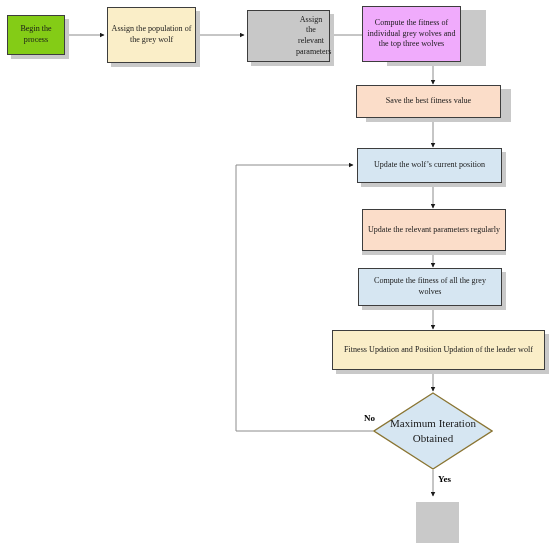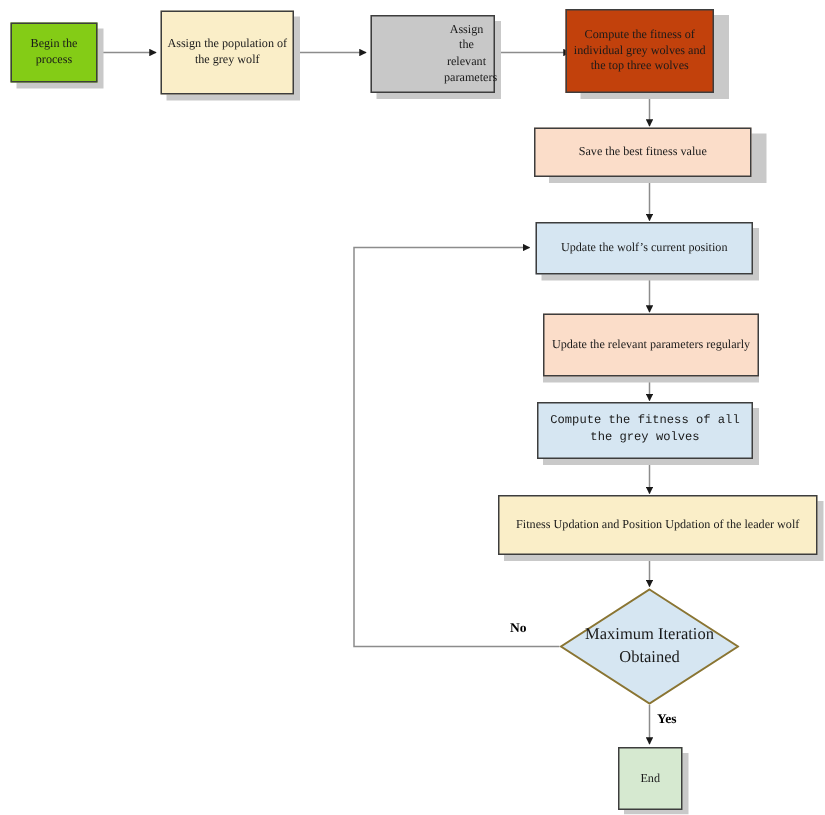--- a/index.html
+++ b/index.html
@@ -124,51 +124,48 @@
   </div>
 
   <div class="node" style="left:107px; top:7px; width:89px; height:56px; background:#faeec8; border:1.2px solid #3d3d3d; z-index:1;">
     <span>Assign the population of the grey wolf</span>
   </div>
 
   <div class="node" style="left:247px; top:10px; width:83px; height:52px; background:#c8c8c8; border:1.2px solid #3d3d3d; z-index:1;padding-left:48px;">
     <span>Assign the relevant parameters</span>
   </div>
 
-  <div class="node" style="left:377px; top:6px; width:99px; height:56px; background:#c2410c; border:1.2px solid #3d3d3d; z-index:1;align-items:center;">
+  <div class="node" style="left:362px; top:6px; width:99px; height:56px; background:#f0abfc; border:1.2px solid #3d3d3d; z-index:1;align-items:center;">
     <span>Compute the fitness of individual grey wolves and the top three wolves</span>
   </div>
 
   <div class="node" style="left:356px; top:85px; width:145px; height:33px; background:#fbddc9; border:1.2px solid #3d3d3d; z-index:1;">
     <span>Save the best fitness value</span>
   </div>
 
   <div class="node" style="left:357px; top:148px; width:145px; height:35px; background:#d6e6f2; border:1.2px solid #3d3d3d; z-index:1;justify-content:flex-end;">
     <span>Update the wolf’s current position</span>
   </div>
 
   <div class="node" style="left:362px; top:209px; width:144px; height:42px; background:#fbddc9; border:1.2px solid #3d3d3d; z-index:1;">
     <span>Update the relevant parameters regularly</span>
   </div>
 
-  <div class="node" style="left:358px; top:268px; width:144px; height:38px; background:#d6e6f2; border:1.2px solid #3d3d3d; z-index:1;font-family:Liberation Mono, monospace;">
+  <div class="node" style="left:358px; top:268px; width:144px; height:38px; background:#d6e6f2; border:1.2px solid #3d3d3d; z-index:1;">
     <span>Compute the fitness of all the grey wolves</span>
   </div>
 
   <div class="node" style="left:332px; top:330px; width:213px; height:40px; background:#faeec8; border:1.2px solid #3d3d3d; z-index:1;">
     <span>Fitness Updation and Position Updation of the leader wolf</span>
   </div>
 
   <div class="diamond-wrap" style="left:373px; top:392px; width:120px; height:78px; z-index:1;">
     <svg width="120" height="78" style="position:absolute;left:0;top:0;">
       <polygon points="60,1 119,39 60,77 1,39" fill="#d6e6f2" stroke="#8a7533" stroke-width="1.3"></polygon>
     </svg>
     <div class="diamond-text">Maximum Iteration Obtained</div>
   </div>
 
-  <div class="node" style="left:412px; top:498px; width:43px; height:42px; background:#d6e9d0; border:1.2px solid #3d3d3d; z-index:1;">
-    <span>End</span>
-  </div>
 
-  <div class="edge-label" style="left:340px; top:413px;">No</div>
+  <div class="edge-label" style="left:364px; top:413px;">No</div>
   <div class="edge-label" style="left:438px; top:474px;">Yes</div>
 
 </div>
 
 </body></html>

